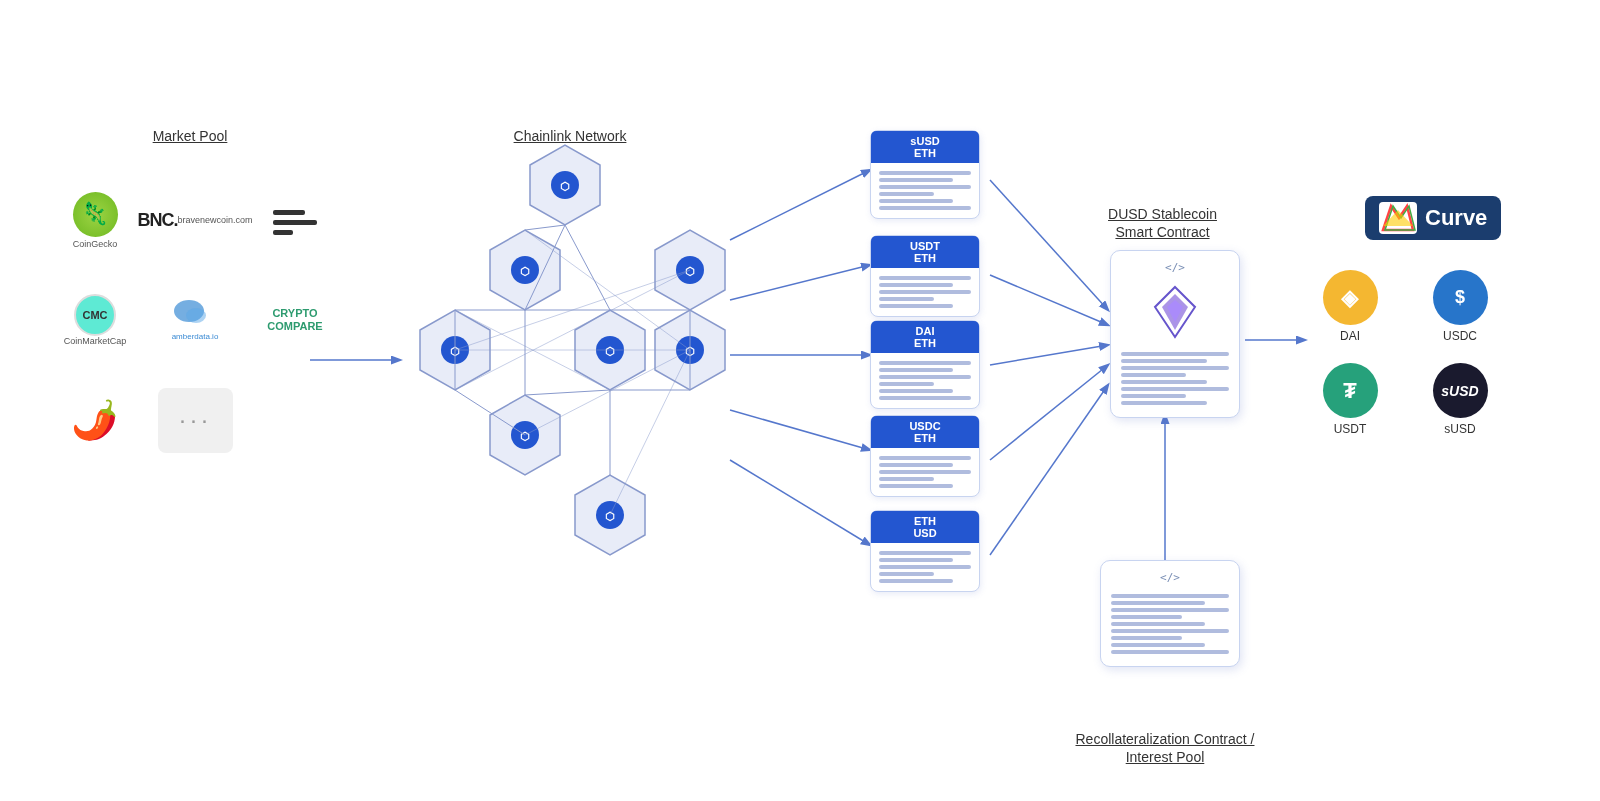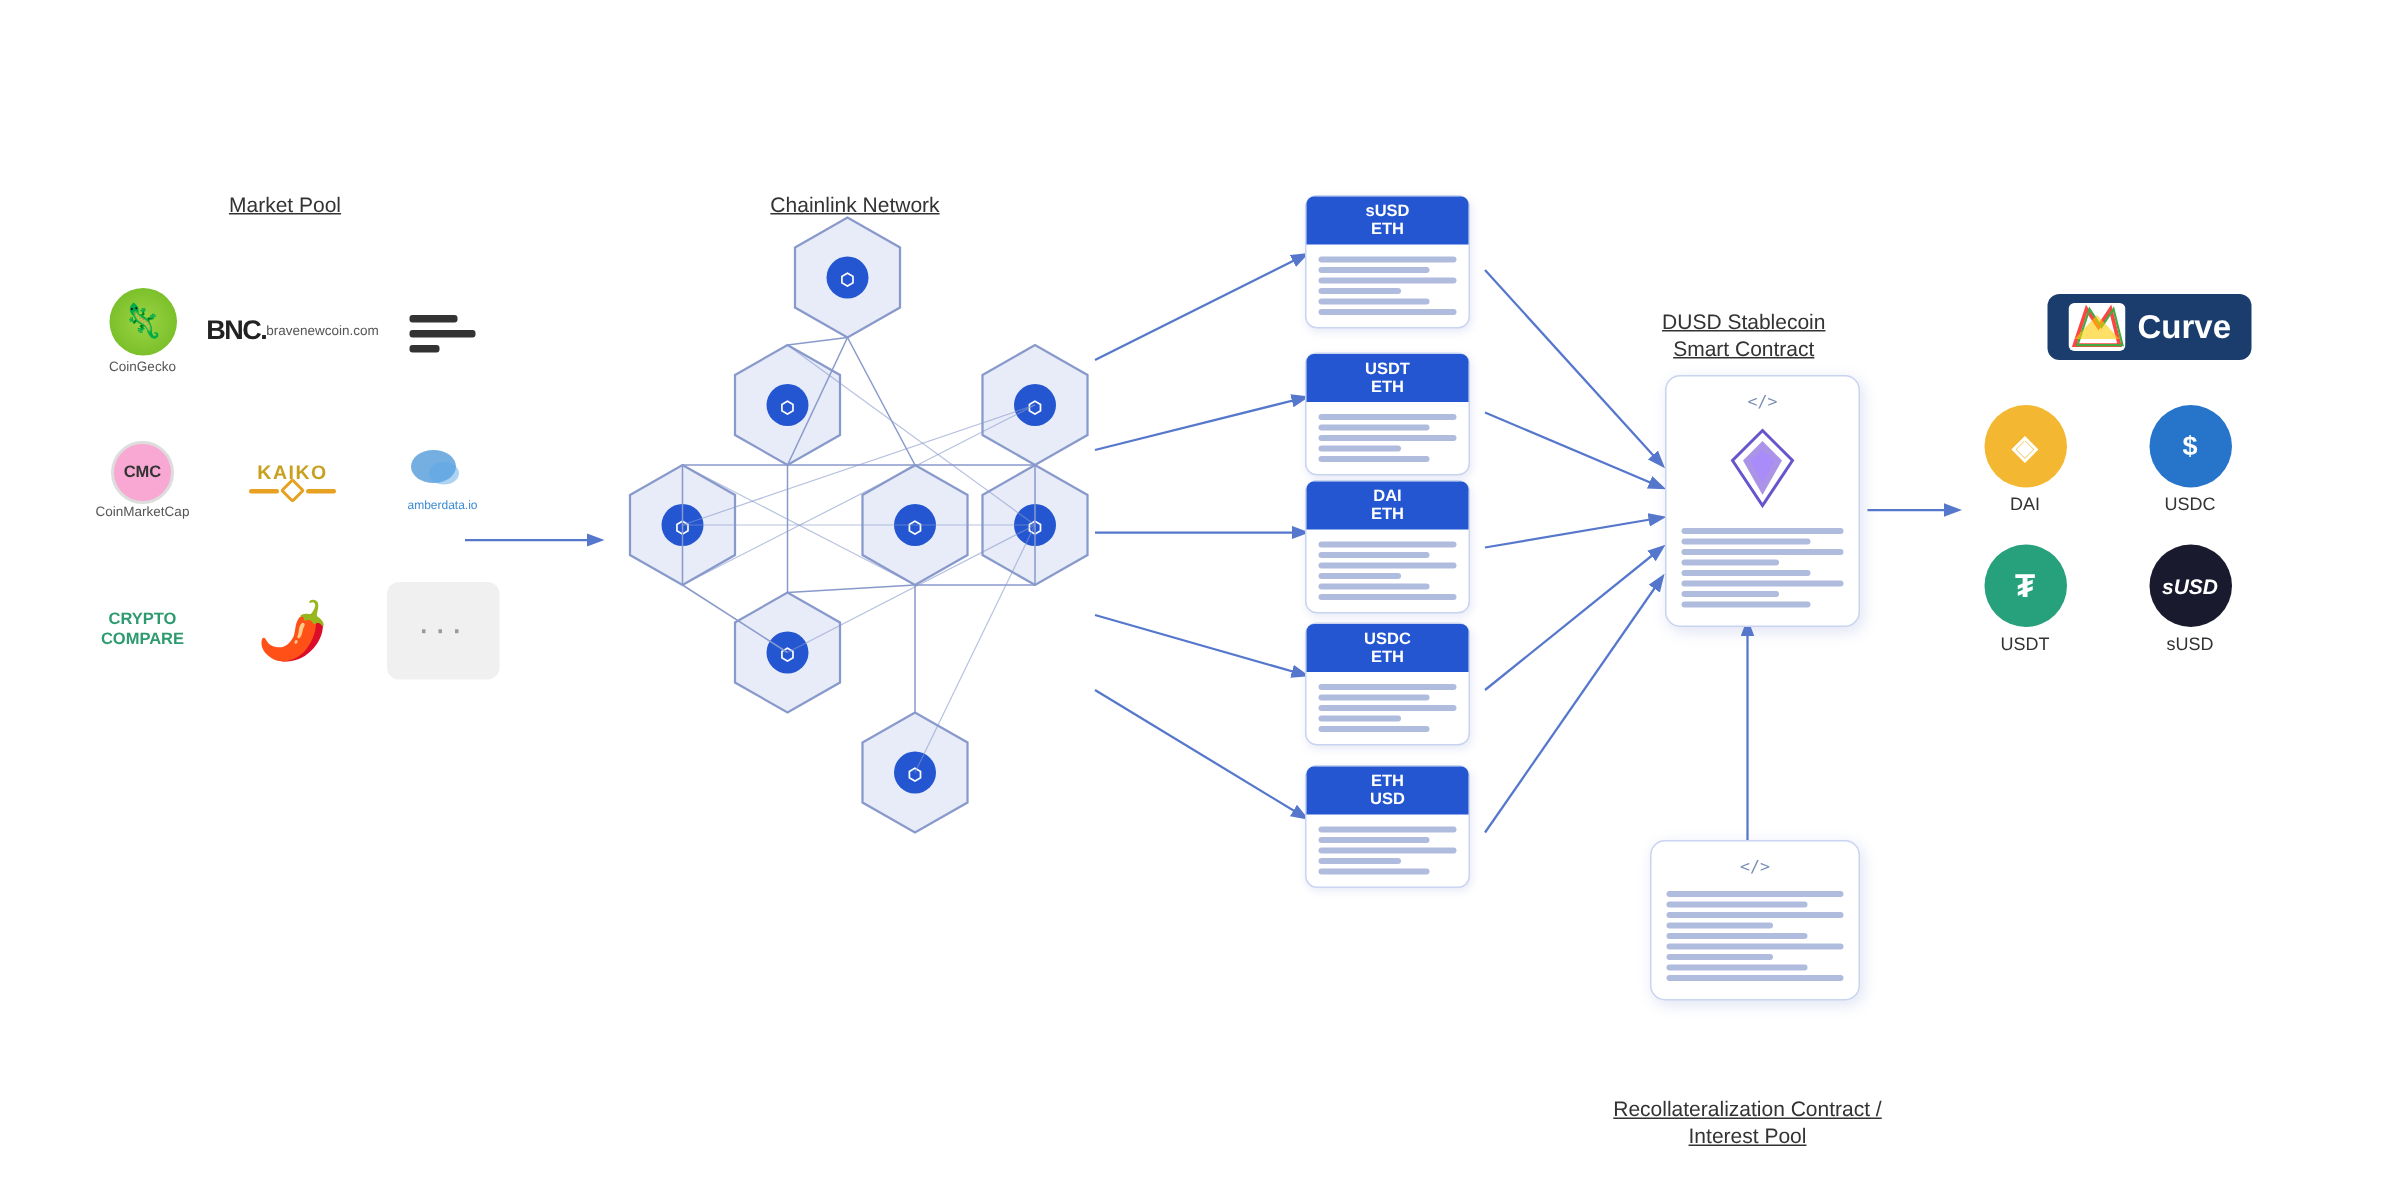--- a/index.html
+++ b/index.html
@@ -299,34 +299,24 @@
         <svg width="48" height="36" viewBox="0 0 48 36">
           <rect x="2" y="18" width="44" height="5" rx="2" fill="#333"></rect>
           <rect x="2" y="8" width="32" height="5" rx="2" fill="#333"></rect>
           <rect x="2" y="28" width="20" height="5" rx="2" fill="#333"></rect>
         </svg>
       </div>
     </div>
 
     <div class="logo-cell">
       <div style="width:75px;height:65px;display:flex;flex-direction:column;align-items:center;justify-content:center;">
-        <div style="width:42px;height:42px;border-radius:50%;background:#f9a8d4;border:2px solid #ddd;display:flex;align-items:center;justify-content:center;text-align:center;">
+        <div style="width:42px;height:42px;border-radius:50%;background:#5eead4;border:2px solid #ddd;display:flex;align-items:center;justify-content:center;text-align:center;">
           <span style="font-size:11px;font-weight:bold;color:#333;">CMC</span>
         </div>
         <span style="font-size:9px;color:#555;">CoinMarketCap</span>
-      </div>
-    </div>
-    <div class="logo-cell">
-      <div style="width:75px;height:65px;display:flex;flex-direction:column;align-items:center;justify-content:center;">
-        <div style="font-size:13px;font-weight:bold;color:#c8a020;letter-spacing:1px;">KAIKO</div>
-        <div style="display:flex;gap:3px;margin-top:4px;">
-          <div style="width:20px;height:3px;background:#e8a020;border-radius:2px;"></div>
-          <div style="width:12px;height:12px;background:none;border:2px solid #e8a020;border-radius:2px;transform:rotate(45deg);margin-top:-5px;"></div>
-          <div style="width:20px;height:3px;background:#e8a020;border-radius:2px;"></div>
-        </div>
       </div>
     </div>
     <div class="logo-cell">
       <div style="width:75px;height:65px;display:flex;flex-direction:column;align-items:center;justify-content:center;">
         <div style="width:42px;height:30px;position:relative;">
           <div style="width:30px;height:22px;border-radius:50%;background:#3b8bd4;opacity:0.7;position:absolute;left:0;top:0;"></div>
           <div style="width:20px;height:15px;border-radius:50%;background:#5ba8e8;opacity:0.5;position:absolute;left:12px;top:8px;"></div>
         </div>
         <span style="font-size:8px;color:#3b8bd4;margin-top:2px;">amberdata.io</span>
       </div>

